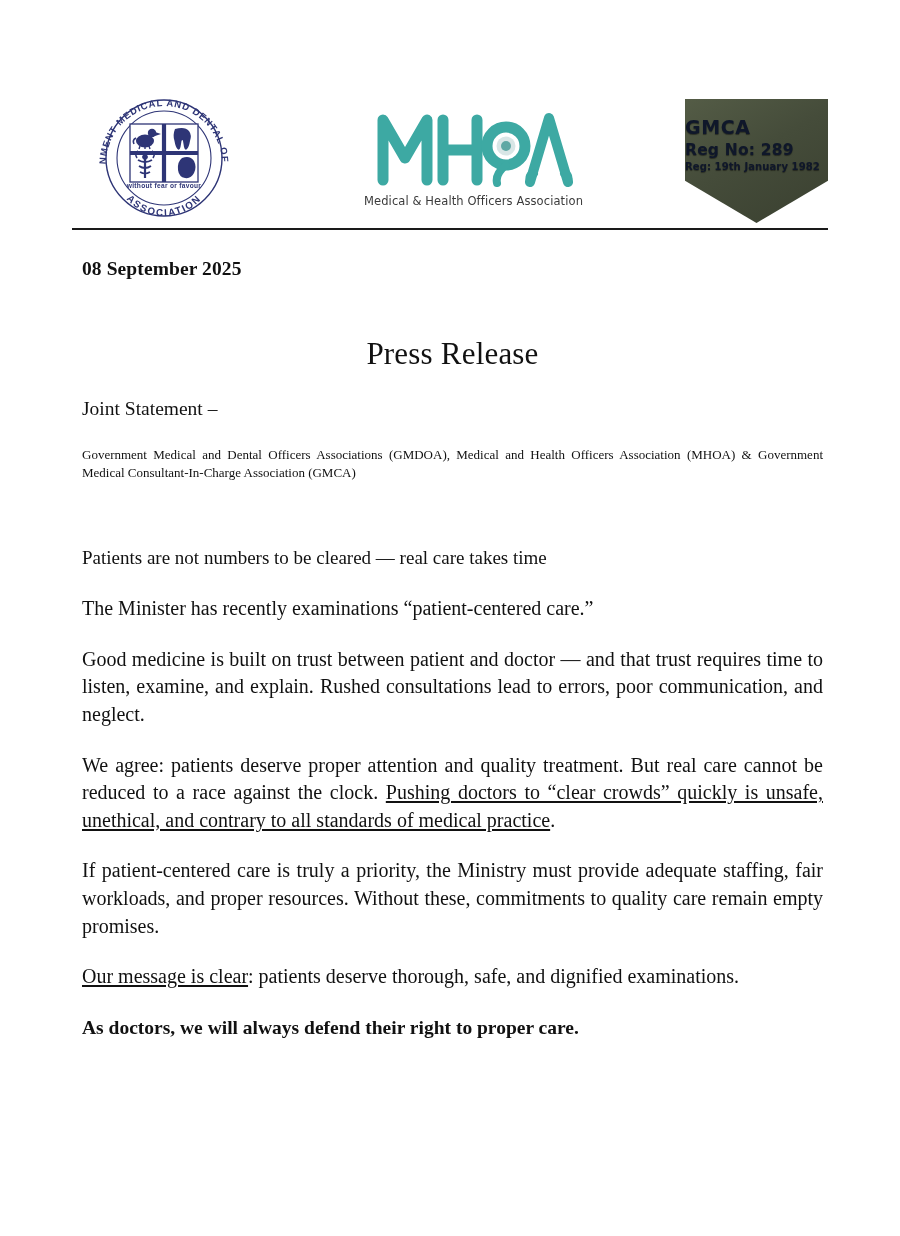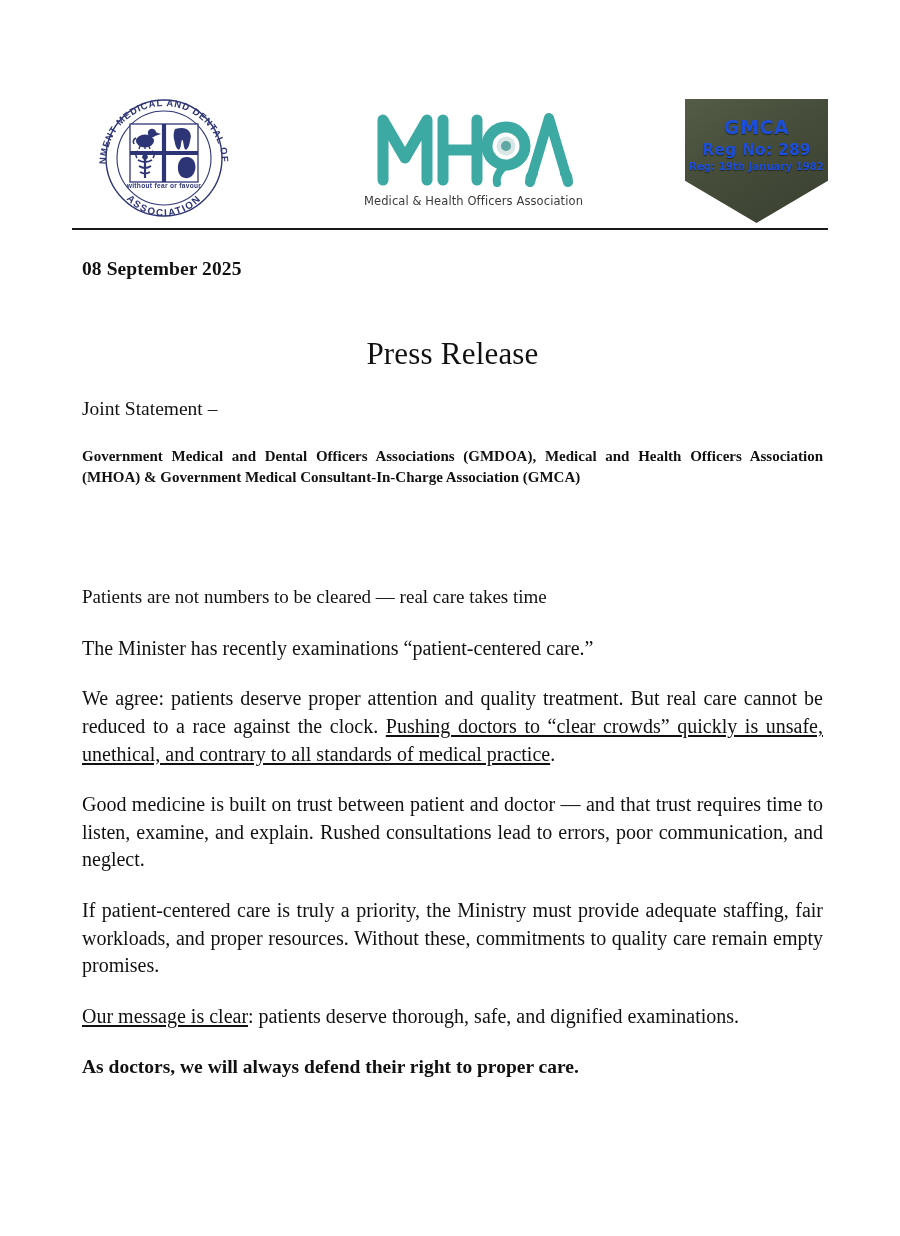--- a/index.html
+++ b/index.html
@@ -76,23 +76,22 @@
     inset: 0;
     background: linear-gradient(150deg, #545c46 0%, #454c3a 45%, #3a4030 100%);
     -webkit-clip-path: polygon(0 0, 100% 0, 100% 66%, 50% 100%, 0 66%);
     clip-path: polygon(0 0, 100% 0, 100% 66%, 50% 100%, 0 66%);
   }
   .gmca-text {
     position: absolute;
     left: 0;
     right: 0;
     top: 19px;
-    text-align: center;
     font-family: "DejaVu Sans", "Liberation Sans", sans-serif;
-    color: #1d4ed8;
+    color: #0f172a;
   }
   .gmca-name {
     font-size: 19px;
     font-weight: bold;
     letter-spacing: 0.6px;
     line-height: 1.05;
     text-shadow: 0 1px 1px rgba(0,0,0,.45);
   }
   .gmca-reg {
     font-size: 15.5px;
@@ -143,25 +142,25 @@
     letter-spacing: 0.2px;
   }
 
   .joint-statement {
     font-size: 19.5px;
     font-weight: normal;
     margin: 12px 0 26px 0;
   }
 
   .orgs-line {
-    font-size: 15px;
-    font-weight: bold;
+    font-size: 13px;
+    font-weight: normal;
     text-align: justify;
     line-height: 1.41;
-    margin: 0 0 96px 0;
+    margin: 0 0 62px 0;
   }
 
   .headline {
     font-size: 19px;
     font-weight: normal;
     margin: 0 0 24px 0;
     line-height: 1.4;
   }
 
   p.para {
@@ -284,23 +283,23 @@
     <div class="press-release-title">Press Release</div>
 
     <div class="joint-statement">Joint Statement –</div>
 
     <div class="orgs-line">Government Medical and Dental Officers Associations (GMDOA), Medical and Health Officers Association (MHOA) &amp; Government Medical Consultant-In-Charge Association (GMCA)</div>
 
     <div class="headline">Patients are not numbers to be cleared — real care takes time</div>
 
     <p class="para">The Minister has recently examinations “patient-centered care.”</p>
 
+    <p class="para">Good medicine is built on trust between patient and doctor — and that trust requires time to listen, examine, and explain. Rushed consultations lead to errors, poor communication, and neglect.</p>
+
     <p class="para"><span>We agree: patients deserve proper attention and quality treatment. But real care cannot be reduced to a race against the clock. </span><u class="uline">Pushing doctors to “clear crowds” quickly is unsafe, unethical, and contrary to all standards of medical practice</u><span>.</span></p>
-
-    <p class="para">Good medicine is built on trust between patient and doctor — and that trust requires time to listen, examine, and explain. Rushed consultations lead to errors, poor communication, and neglect.</p>
 
     <p class="para">If patient-centered care is truly a priority, the Ministry must provide adequate staffing, fair workloads, and proper resources. Without these, commitments to quality care remain empty promises.</p>
 
     <p class="para"><u class="uline">Our message is clear</u><span>: patients deserve thorough, safe, and dignified examinations.</span></p>
 
     <div class="closing">As doctors, we will always defend their right to proper care.</div>
   </div>
 
 </div>
 

